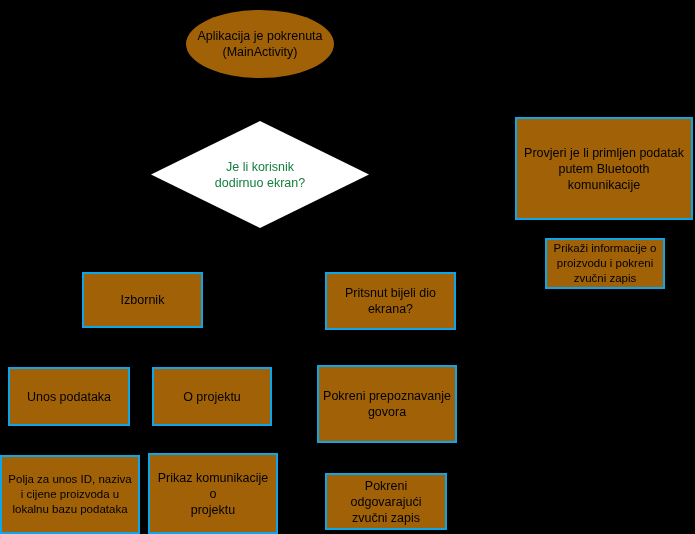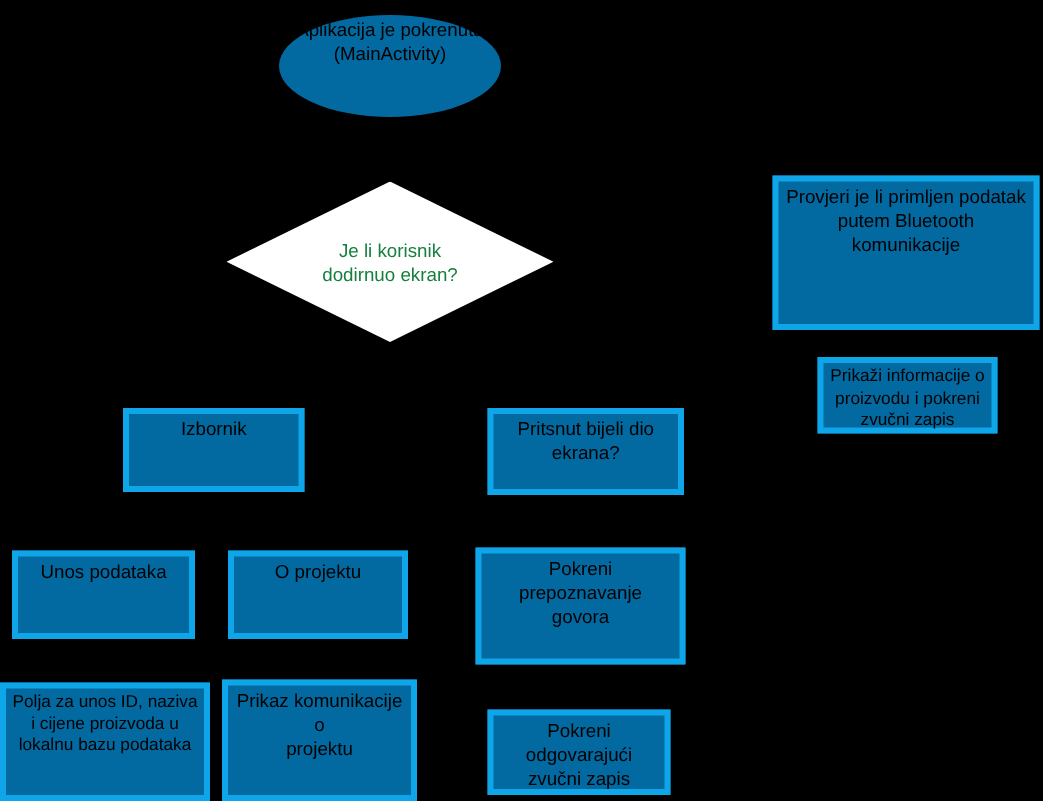--- a/index.html
+++ b/index.html
@@ -10,33 +10,34 @@
   #canvas {
     position: relative;
     width: 695px;
     height: 534px;
     background: #000000;
     overflow: hidden;
     font-family: "Liberation Sans", sans-serif;
   }
   .node {
     position: absolute;
-    background: #0369a1;
+    background: #a16207;
     color: #000000;
     display: flex;
+    align-items: center;
     justify-content: center;
     text-align: center;
     font-size: 12.5px;
     line-height: 1.28;
     box-sizing: border-box;
     padding: 2px 4px;
     white-space: pre-line;
   }
   .node.rect {
-    border: 4px solid #0ea5e9;
+    border: 2px solid #0ea5e9;
   }
   .node.terminator {
     border-radius: 50%;
   }
   .diamond-wrap {
     position: absolute;
   }
   .diamond-shape {
     position: absolute;
     inset: 0;

